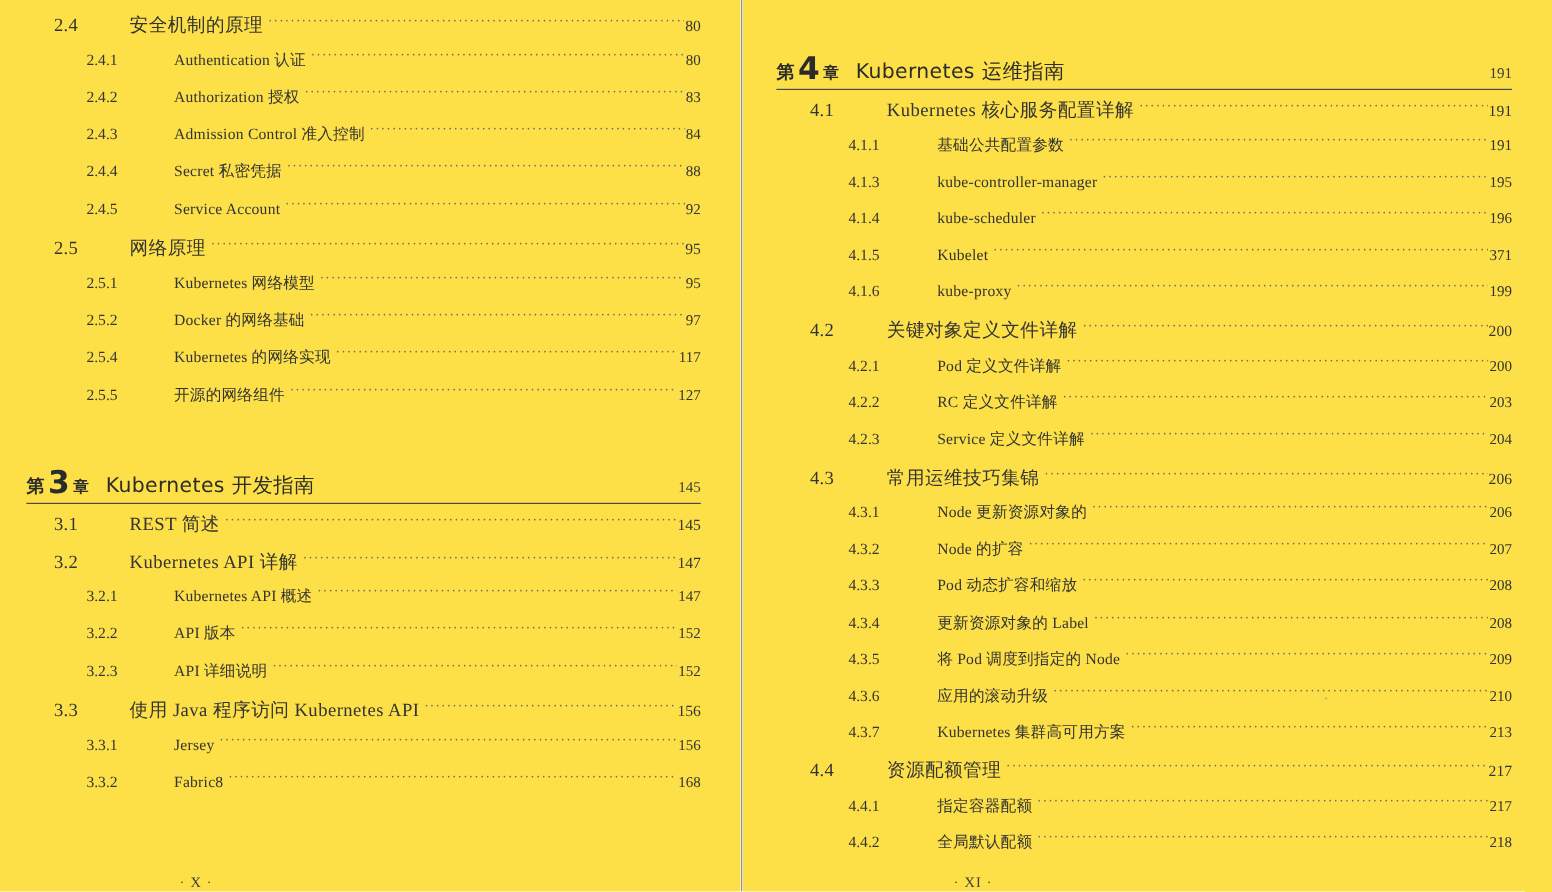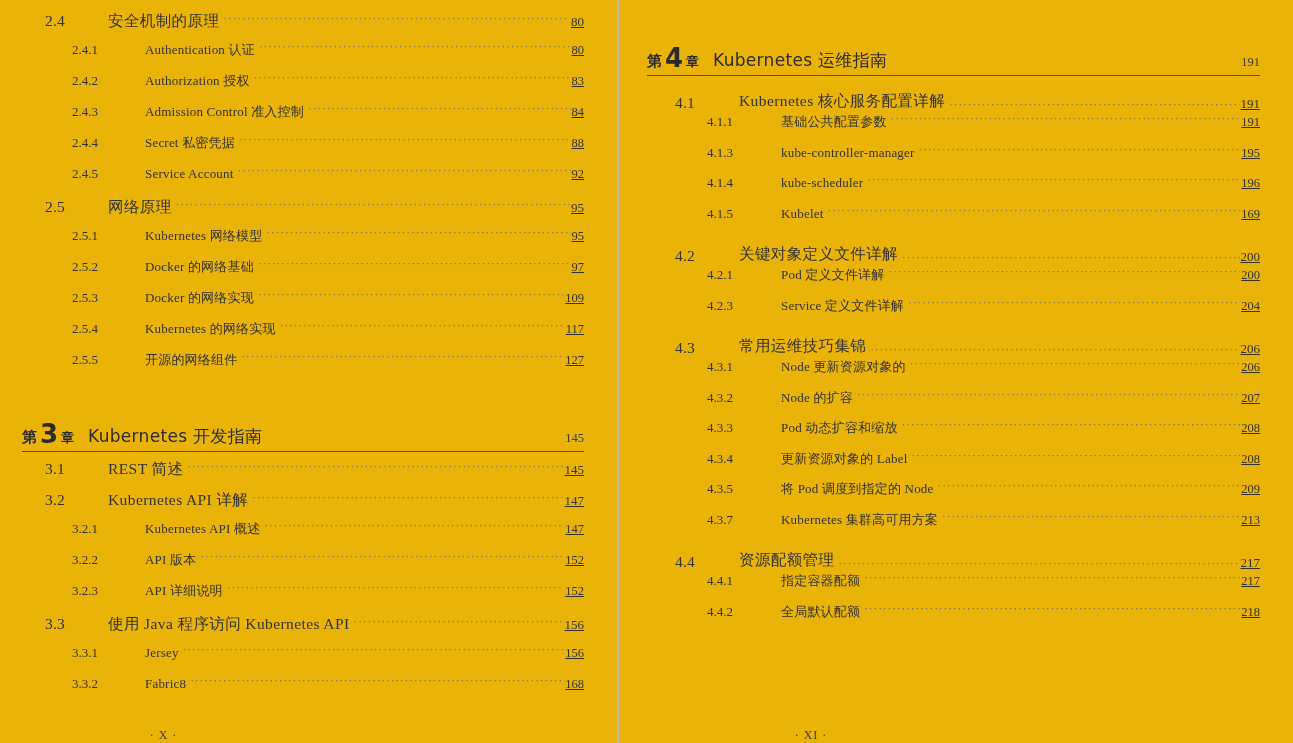--- a/index.html
+++ b/index.html
@@ -20,21 +20,21 @@
   .spread {
     position: absolute;
     inset: 0;
     display: flex;
   }
 
   .page {
     position: relative;
     height: 743px;
     box-sizing: border-box;
-    background: #eab308;
+    background: #fde047;
   }
   .page-left  { width: 617px; }
   .page-gutter {
     width: 2px;
     background: linear-gradient(to right, #ffffff 0%, #8e9094 40%, #8e9094 60%, #ffffff 100%);
     height: 743px;
   }
   .page-right { width: 674px; }
 
   .page-body {
@@ -117,21 +117,20 @@
     bottom: 0.06em;
     letter-spacing: 1.0px;
     color: #6a6a6a;
     font-size: 11px;
     white-space: nowrap;
   }
   .toc-entry .pg {
     flex: 0 0 auto;
     text-align: left;
     padding-left: 1px;
-    text-decoration: underline;
   }
 
   
   .lvl2 {
     font-size: 15.5px;
     margin: 0 0 1px 0;
     height: 30px;
   }
   .lvl2 .num    { width: 31px; margin-left: 23px; letter-spacing: 0.2px; }
   .lvl2 .label  { letter-spacing: 0.4px; }
@@ -145,21 +144,21 @@
     height: 30px;
   }
   .lvl3 .num    { width: 41px; margin-left: 50px; }
   .lvl3 .label  { letter-spacing: 0.2px; }
   .lvl3 .leader::after { bottom: 0.14em; }
   .lvl3 .pg     { font-size: 12.5px; }
 
   
   .page-right .lvl2 .num { margin-left: 28px; width: 32px; }
   .page-right .lvl3 .num { margin-left: 60px; width: 42px; }
-  .page-right .lvl2 { height: 30px; align-items: flex-end; }
+  .page-right .lvl2 { height: 30px; }
   .page-right .lvl3 { height: 29.5px; }
 
   .gap-before-chapter { height: 38px; }
 
   .folio {
     position: absolute;
     bottom: 0px;
     left: 0;
     right: 0;
     text-align: center;
@@ -236,26 +235,20 @@
             <span class="leader"></span>
             <span class="pg">95</span>
           </li>
           <li class="toc-entry lvl3">
             <span class="num">2.5.2</span>
             <span class="label">Docker 的网络基础</span>
             <span class="leader"></span>
             <span class="pg">97</span>
           </li>
           <li class="toc-entry lvl3">
-            <span class="num">2.5.3</span>
-            <span class="label">Docker 的网络实现</span>
-            <span class="leader"></span>
-            <span class="pg">109</span>
-          </li>
-          <li class="toc-entry lvl3">
             <span class="num">2.5.4</span>
             <span class="label">Kubernetes 的网络实现</span>
             <span class="leader"></span>
             <span class="pg">117</span>
           </li>
           <li class="toc-entry lvl3">
             <span class="num">2.5.5</span>
             <span class="label">开源的网络组件</span>
             <span class="leader"></span>
             <span class="pg">127</span>
@@ -364,35 +357,47 @@
           <li class="toc-entry lvl3">
             <span class="num">4.1.4</span>
             <span class="label">kube-scheduler</span>
             <span class="leader"></span>
             <span class="pg">196</span>
           </li>
           <li class="toc-entry lvl3">
             <span class="num">4.1.5</span>
             <span class="label">Kubelet</span>
             <span class="leader"></span>
-            <span class="pg">169</span>
+            <span class="pg">371</span>
+          </li>
+          <li class="toc-entry lvl3">
+            <span class="num">4.1.6</span>
+            <span class="label">kube-proxy</span>
+            <span class="leader"></span>
+            <span class="pg">199</span>
           </li>
           <li class="toc-entry lvl2">
             <span class="num">4.2</span>
             <span class="label">关键对象定义文件详解</span>
             <span class="leader"></span>
             <span class="pg">200</span>
           </li>
           <li class="toc-entry lvl3">
             <span class="num">4.2.1</span>
             <span class="label">Pod 定义文件详解</span>
             <span class="leader"></span>
             <span class="pg">200</span>
           </li>
           <li class="toc-entry lvl3">
+            <span class="num">4.2.2</span>
+            <span class="label">RC 定义文件详解</span>
+            <span class="leader"></span>
+            <span class="pg">203</span>
+          </li>
+          <li class="toc-entry lvl3">
             <span class="num">4.2.3</span>
             <span class="label">Service 定义文件详解</span>
             <span class="leader"></span>
             <span class="pg">204</span>
           </li>
           <li class="toc-entry lvl2">
             <span class="num">4.3</span>
             <span class="label">常用运维技巧集锦</span>
             <span class="leader"></span>
             <span class="pg">206</span>
@@ -419,20 +424,26 @@
             <span class="num">4.3.4</span>
             <span class="label">更新资源对象的 Label</span>
             <span class="leader"></span>
             <span class="pg">208</span>
           </li>
           <li class="toc-entry lvl3">
             <span class="num">4.3.5</span>
             <span class="label">将 Pod 调度到指定的 Node</span>
             <span class="leader"></span>
             <span class="pg">209</span>
+          </li>
+          <li class="toc-entry lvl3">
+            <span class="num">4.3.6</span>
+            <span class="label">应用的滚动升级</span>
+            <span class="leader"></span>
+            <span class="pg">210</span>
           </li>
           <li class="toc-entry lvl3">
             <span class="num">4.3.7</span>
             <span class="label">Kubernetes 集群高可用方案</span>
             <span class="leader"></span>
             <span class="pg">213</span>
           </li>
           <li class="toc-entry lvl2">
             <span class="num">4.4</span>
             <span class="label">资源配额管理</span>

